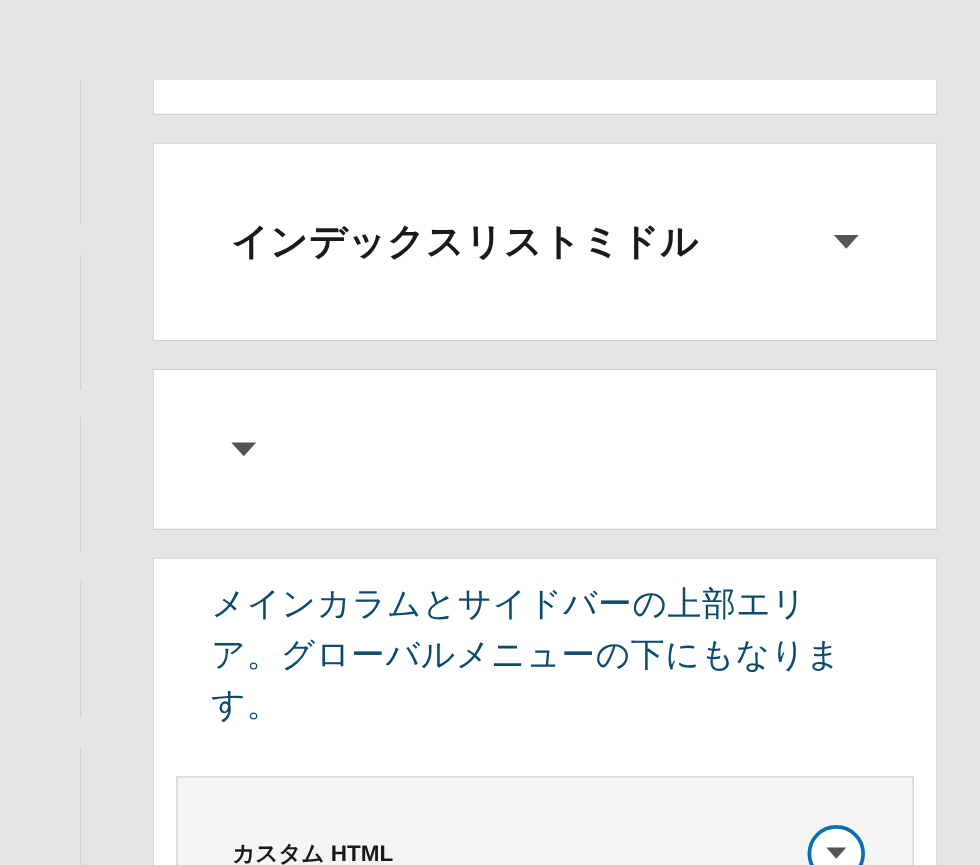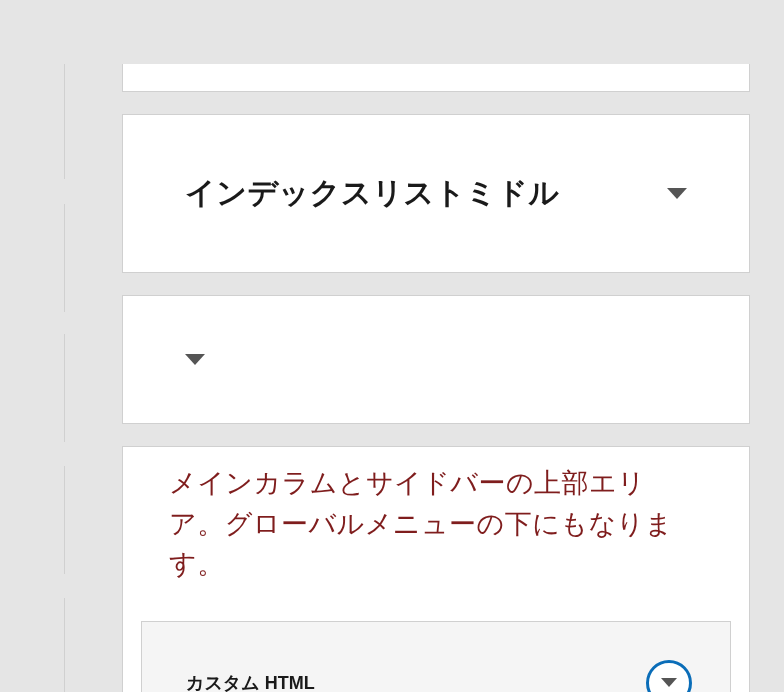--- a/index.html
+++ b/index.html
@@ -64,21 +64,21 @@
     .arrow-down {
       border-top: 11px solid #555;
     }
     .arrow-up {
       border-bottom: 11px solid #555;
     }
     .panel-description {
       padding: 0 42px 20px 30px;
       font-size: 27px;
       line-height: 1.5;
-      color: #7f1d1d;
+      color: #0c4a6e;
       letter-spacing: 0.5px;
     }
     .widget {
       margin: 8px 18px 18px 18px;
       background: #f5f5f5;
       border: 1px solid #d0d0d0;
       display: flex;
       align-items: center;
       justify-content: space-between;
       padding: 22px 22px 22px 28px;

